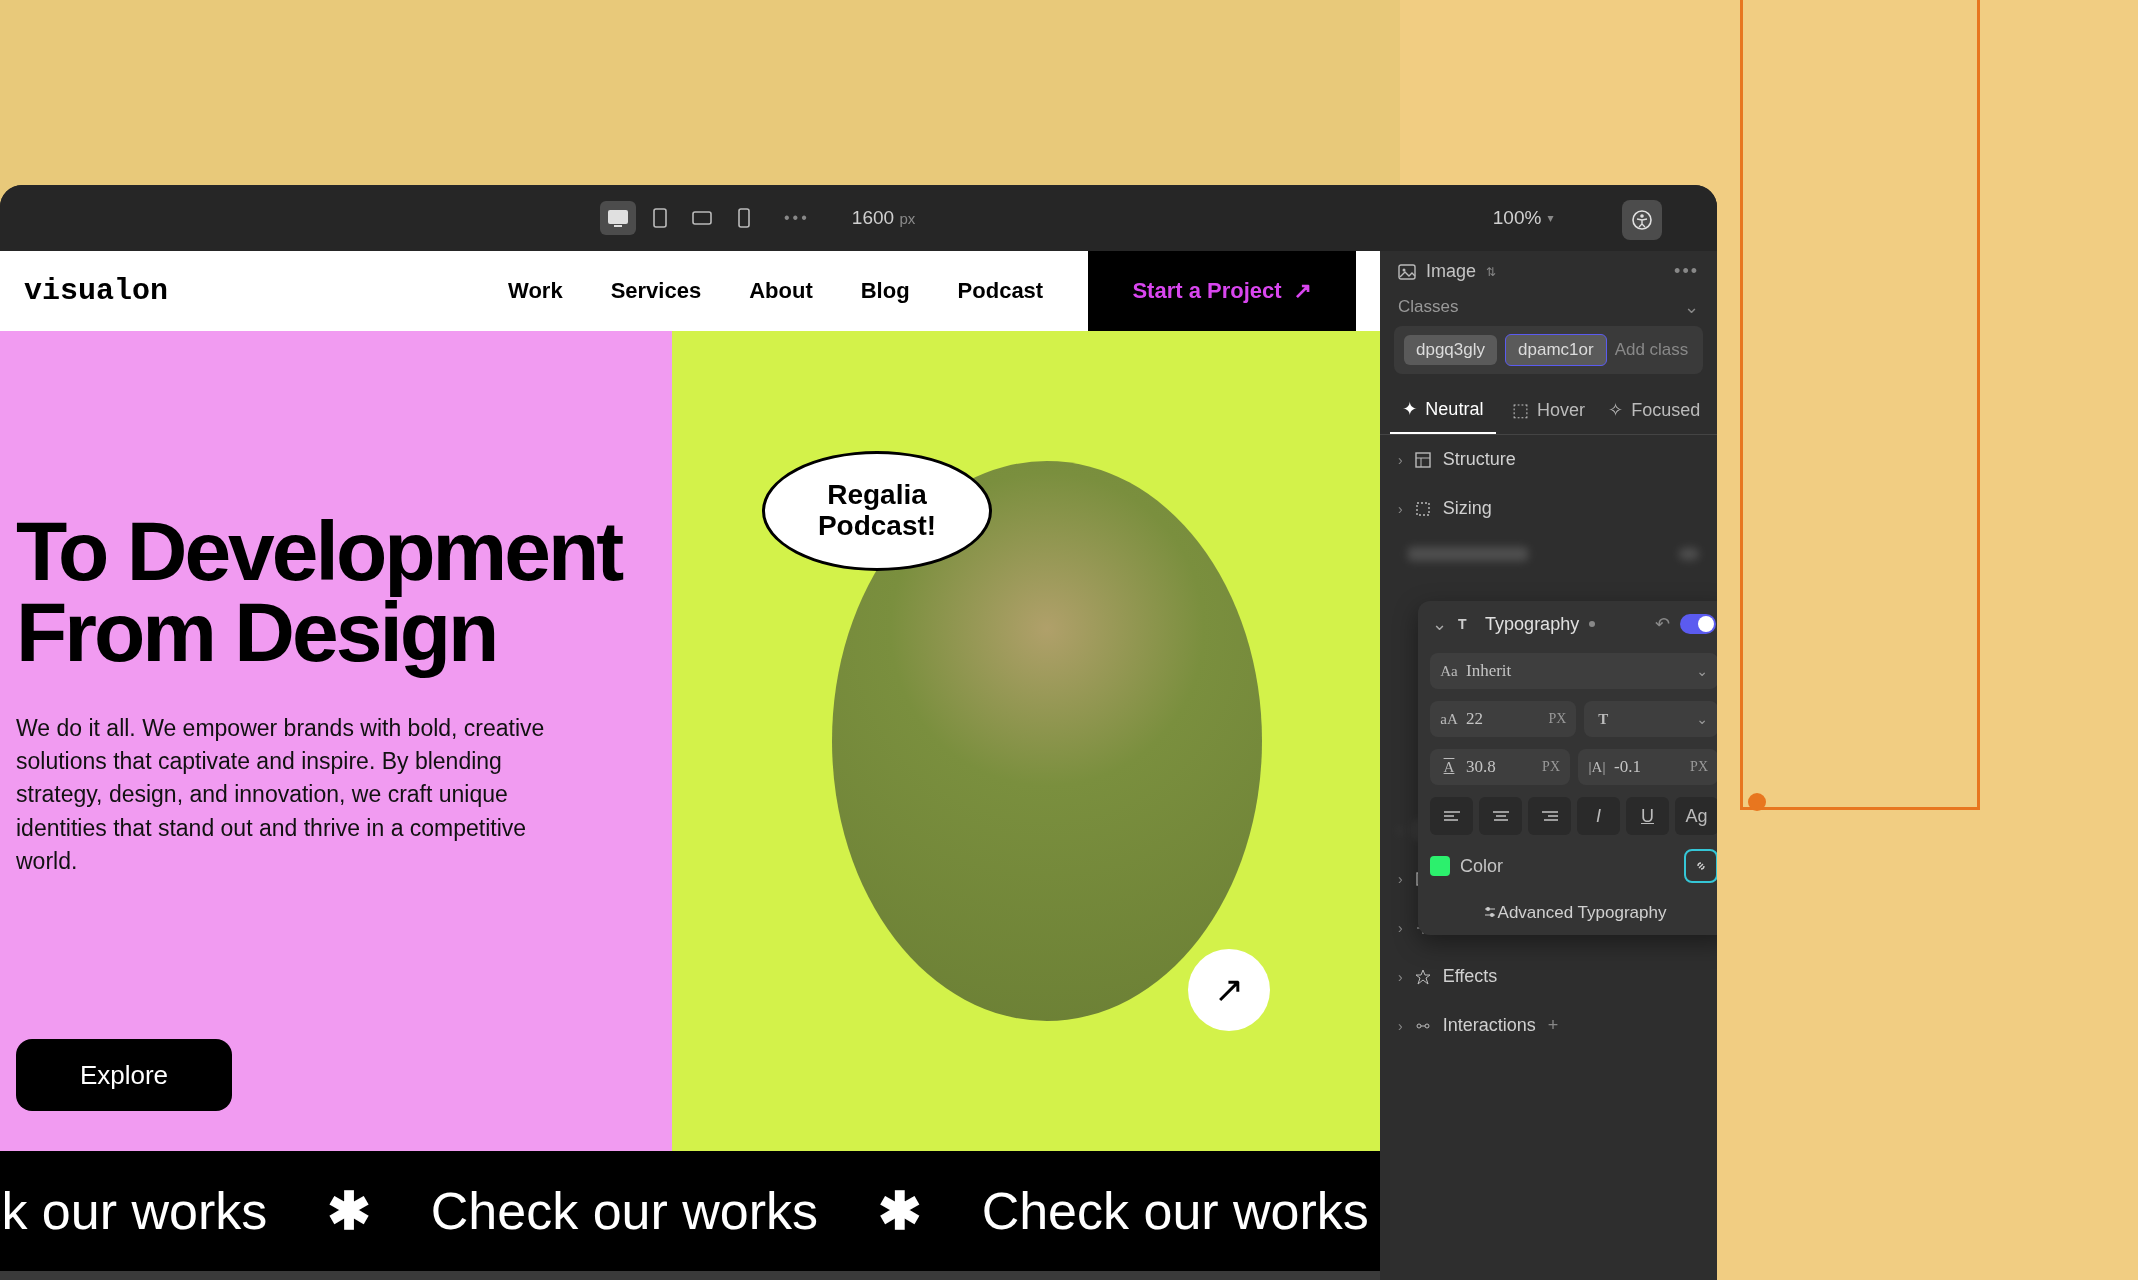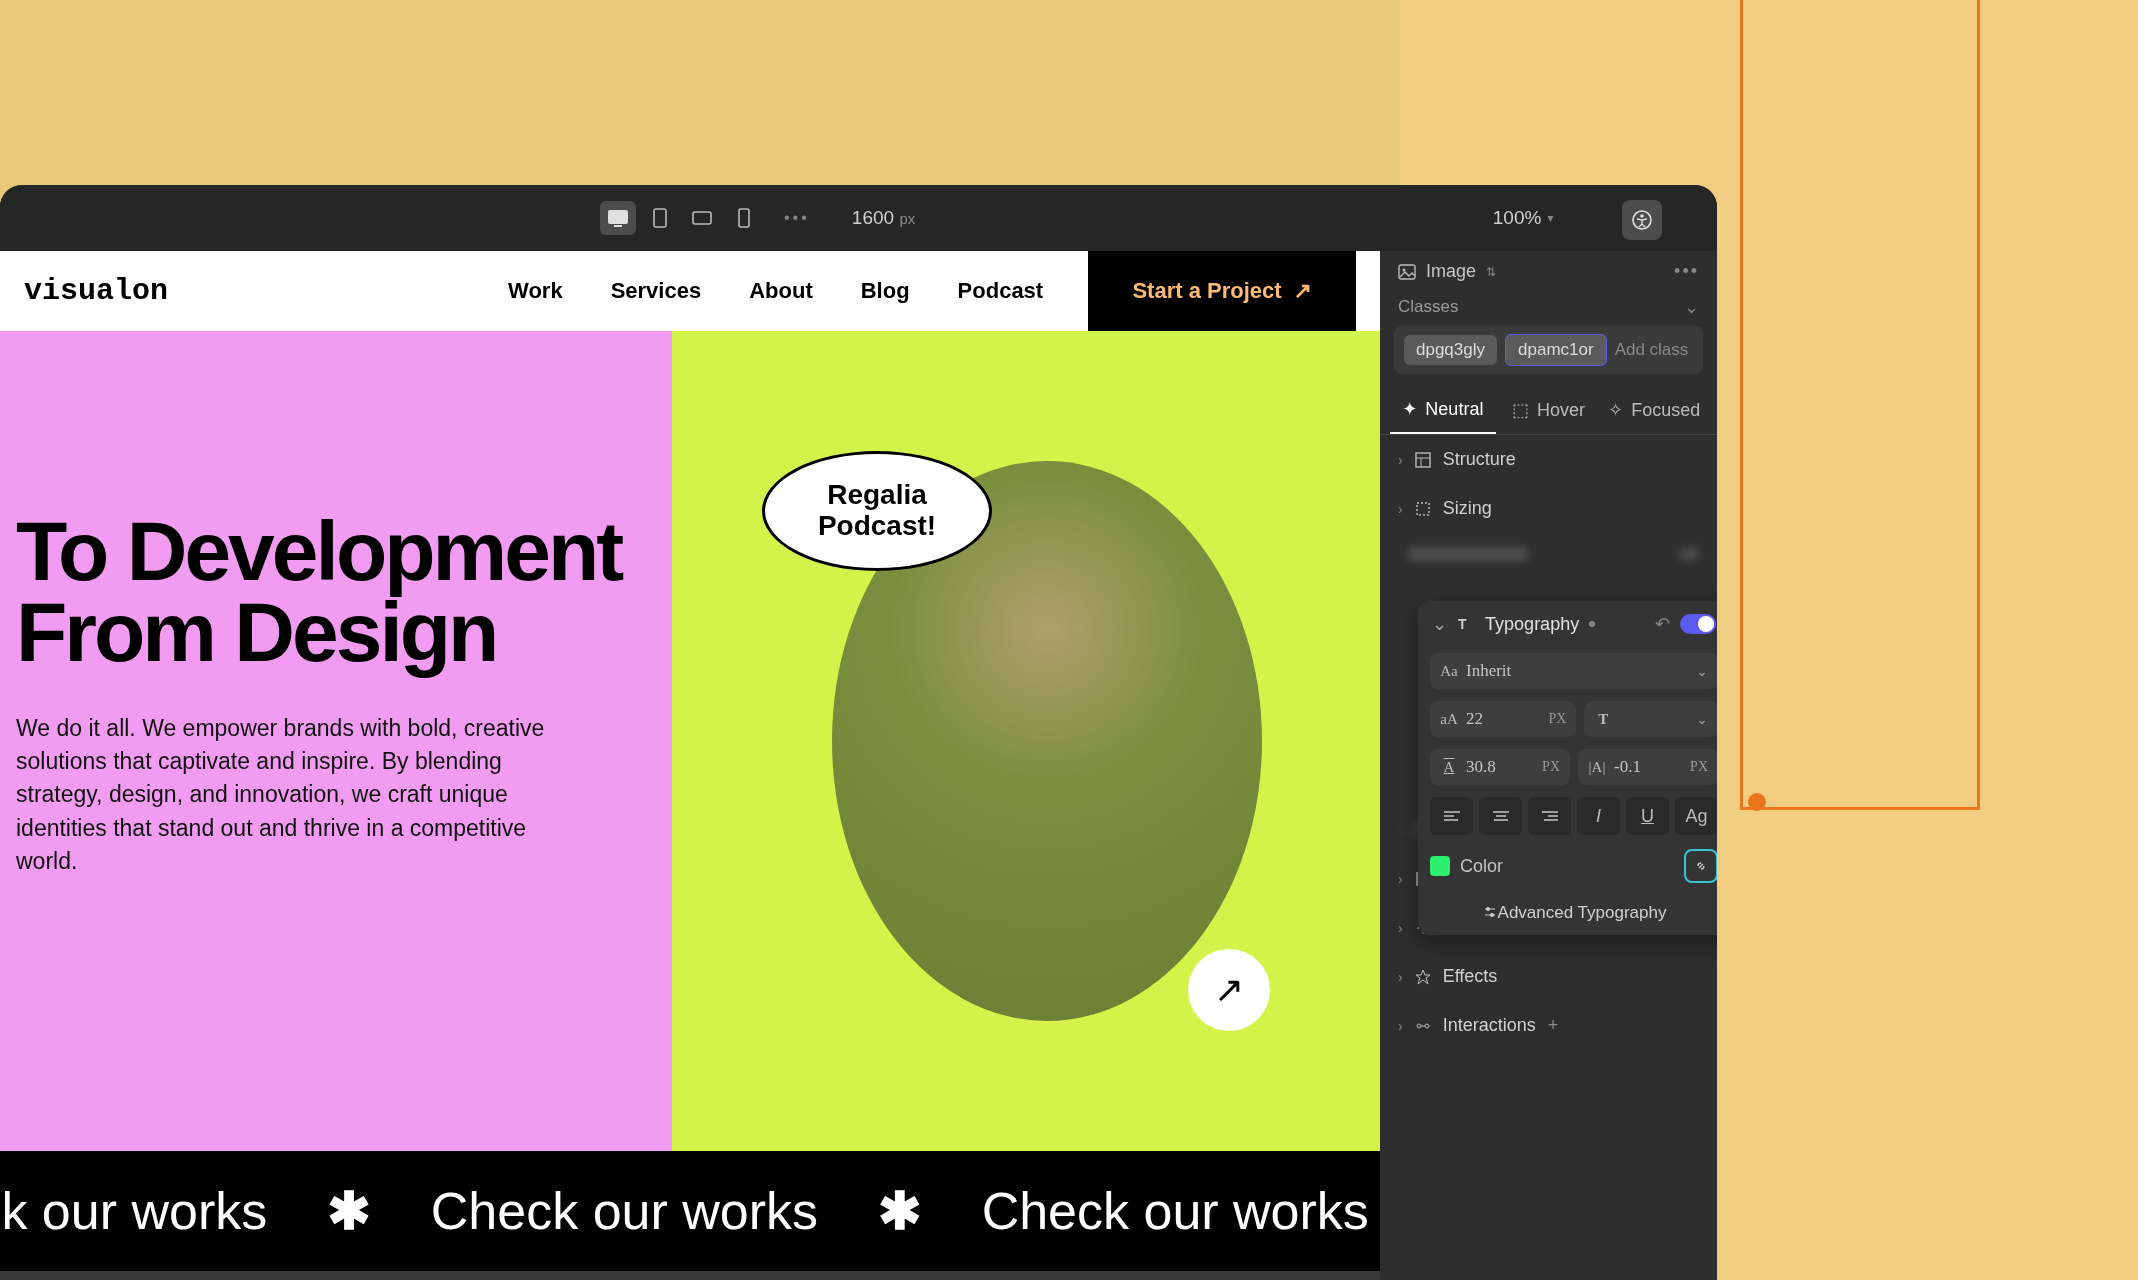--- a/index.html
+++ b/index.html
@@ -115,21 +115,21 @@
   display: flex;
   align-items: center;
   padding: 0 24px;
 }
 .logo { font-family: "Courier New", monospace; font-size: 30px; font-weight: 600; letter-spacing: 0; color:#000;}
 .nav { display: flex; gap: 48px; margin-left: 340px; }
 .nav-link { font-size: 22px; font-weight: 600; color: #000; }
 .cta {
   margin-left: auto;
   background: #000;
-  color: #fdba74;
+  color: #d946ef;
   height: 80px;
   display: flex;
   align-items: center;
   gap: 12px;
   padding: 0 44px;
   font-size: 22px;
   font-weight: 600;
 }
 .hero { display: flex; height: 820px; }
 .hero-left {
@@ -446,20 +446,23 @@
           <span>↗</span>
         </div>
       </div>
       <div class="hero">
         <div class="hero-left">
           <div class="hero-title">
             <div>To Development</div>
             <div>From Design</div>
           </div>
           <div class="hero-body">We do it all. We empower brands with bold, creative solutions that captivate and inspire. By blending strategy, design, and innovation, we craft unique identities that stand out and thrive in a competitive world.</div>
+          <div class="explore-btn">
+            <span>Explore</span>
+          </div>
         </div>
         <div class="hero-right">
           <div class="photo"></div>
           <div class="bubble">
             <div>
               <div>Regalia</div>
               <div>Podcast!</div>
             </div>
           </div>
           <div class="diag-btn">

